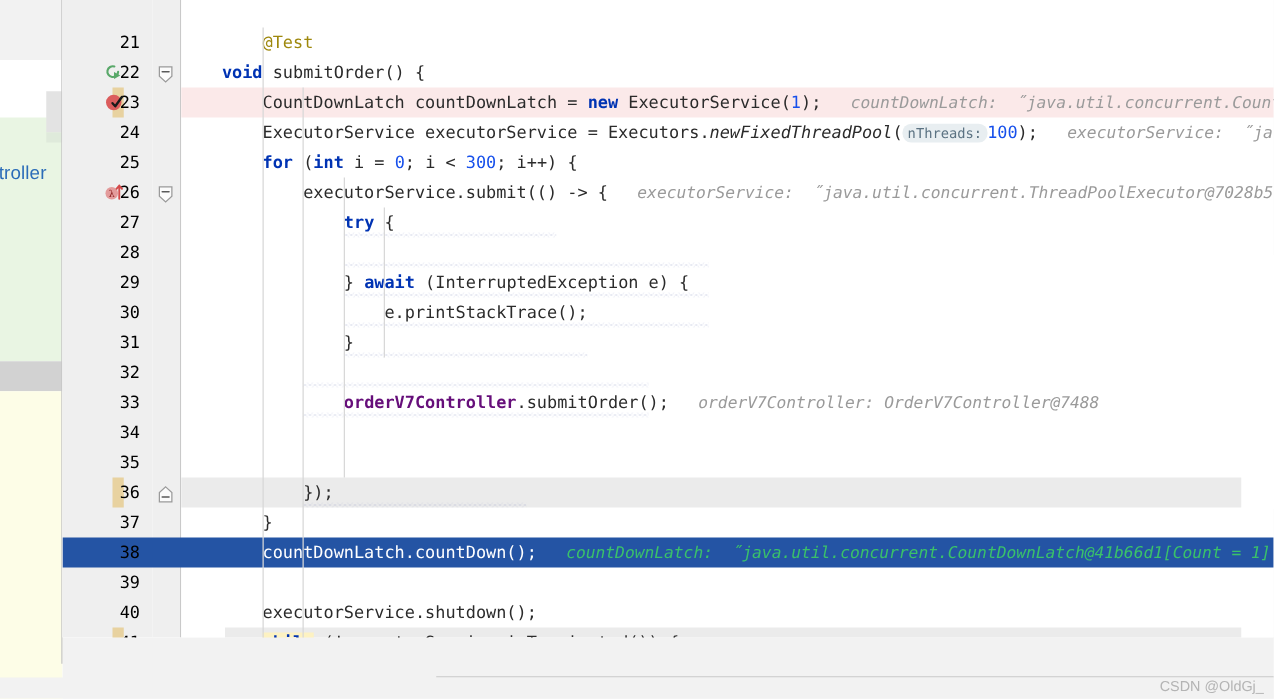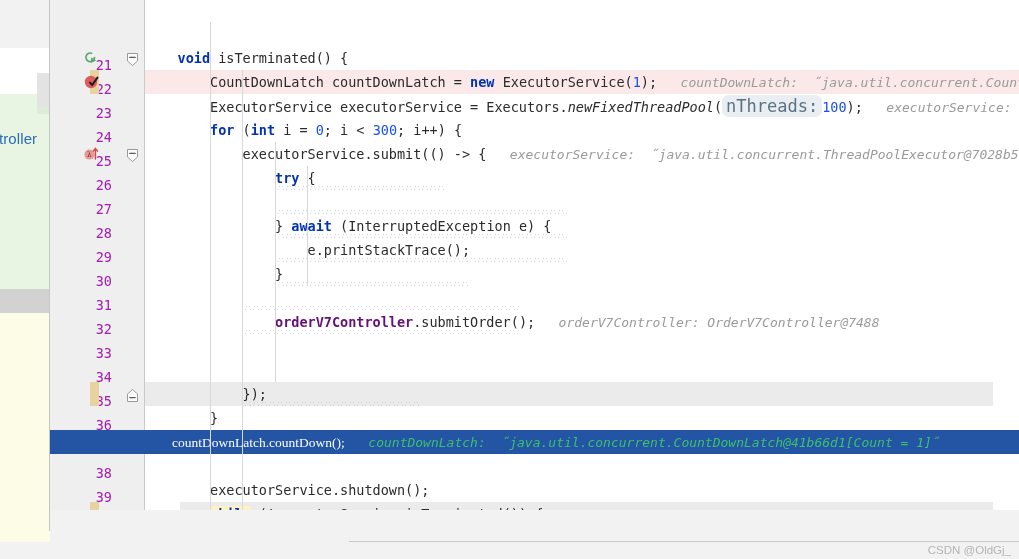--- a/index.html
+++ b/index.html
@@ -26,48 +26,48 @@
 
   .gutter{position:absolute;left:0;top:0;width:72px;height:510px;background:#efefef;}
   .fold-strip{position:absolute;left:72px;top:0;width:22px;height:510px;background:#efefef;}
   .gutter-rule{position:absolute;left:94px;top:0;width:1px;height:510px;background:#c9c9c9;}
 
   .code-area{position:absolute;left:95px;top:0;right:0;height:510px;background:#ffffff;}
 
   .row{position:absolute;left:0;width:969px;height:24px;line-height:24px;}
 
   .lnum{position:absolute;left:0;width:62px;text-align:right;
-    font-family:"DejaVu Sans Mono",monospace;font-size:13.5px;color:#a21caf;margin-top:31px;}
+    font-family:"DejaVu Sans Mono",monospace;font-size:13.5px;color:#000000;}
 
   .code{position:absolute;left:95px;white-space:pre;
     font-family:"DejaVu Sans Mono",monospace;font-size:13.5px;color:#2b2b2b;letter-spacing:0px;}
 
   
   .iguide{position:absolute;width:1px;background:#d8d8d8;}
 
   
   .kw{color:#0033b3;font-weight:bold;}
   .num{color:#1750eb;}
   .anno{color:#9e880d;}
   .field{color:#871094;}
   .field-b{color:#660e7a;font-weight:bold;}
   .ital{font-style:italic;text-align:right;}
   .plain{color:#2b2b2b;}
   .hl-kw{background:#fdf2c2;color:#0033b3;font-weight:bold;}
 
   
   .hint{color:#9a9a9a;font-style:italic;font-family:"DejaVu Sans Mono",monospace;font-size:13px;}
   .hint-g{color:#3ac16a;font-style:italic;font-family:"DejaVu Sans Mono",monospace;font-size:13px;}
-  .phint{color:#5b7282;font-style:normal;background:#e8eef1;border-radius:7px;padding:1px 4px;font-size:17px;
+  .phint{color:#5b7282;font-style:normal;background:#e8eef1;border-radius:7px;padding:1px 4px;font-size:11px;
     font-family:"DejaVu Sans Mono",monospace;}
 
   
   .bg-bp{position:absolute;left:95px;width:924px;height:24px;background:#fbe9e9;}
   .bg-sel{position:absolute;left:0px;width:969px;height:24px;background:#2454a4;}
-  .sel-text{color:#ffffff;font-family:Liberation Serif, serif;}
+  .sel-text{color:#ffffff;}
   .bg-fold{position:absolute;left:95px;width:848px;height:24px;background:#ebebeb;}
 
   
   .squig{position:absolute;height:4px;
     background-image:
       radial-gradient(circle at 2px 3.4px, rgba(150,160,200,0) 1.1px, rgba(150,160,200,.85) 1.3px, rgba(150,160,200,0) 1.8px),
       radial-gradient(circle at 6px 0.6px, rgba(150,160,200,0) 1.1px, rgba(150,160,200,.85) 1.3px, rgba(150,160,200,0) 1.8px);
     background-size:8px 4px;background-repeat:repeat-x;opacity:.75;}
 
   
@@ -106,32 +106,33 @@
   <div class="editor-left-border"></div>
 
   <div class="editor">
     <div class="gutter"></div>
     <div class="fold-strip"></div>
     <div class="gutter-rule"></div>
     <div class="code-area"></div>
     <div id="rows">
         <div class="row" style="top: 22px;">
           <div class="lnum">21</div>
+          <div class="code"><span class="plain">        </span><span class="anno">@Test</span></div>
         </div>
         <div class="row" style="top: 46px;">
           <div class="lnum">22</div>
           <div class="run-icon" style="top: 3px;"><svg width="17" height="17" viewBox="0 0 17 17">
               <path d="M11.5 8.5 A4.3 4.3 0 1 1 8.5 4.2" fill="none" stroke="#59a869" stroke-width="1.7" stroke-linecap="round"></path>
               <path d="M8.2 8.5 L13.2 11.3 L8.2 14.1 Z" fill="#59a869"></path>
             </svg></div>
           <div class="fold-mark" style="top: 4px;"><svg width="15" height="15" viewBox="0 0 15 15">
               <path d="M2.5 1.5 H12.5 V9 L7.5 13.5 L2.5 9 Z" fill="#fbfbfb" stroke="#9a9a9a" stroke-width="1"></path>
               <path d="M4.8 5.4 H10.2" stroke="#5a5a5a" stroke-width="1.3" stroke-linecap="round"></path>
             </svg></div>
-          <div class="code"><span class="plain">    </span><span class="kw">void</span><span class="plain"> isTerminated() {</span></div>
+          <div class="code"><span class="plain">    </span><span class="kw">void</span><span class="plain"> submitOrder() {</span></div>
         </div>
         <div class="row" style="top: 70px;">
           <div class="bg-bp" style="top: 0px;"></div>
           <div class="vcs-mark" style="top: 0px; height: 24px;"></div>
           <div class="lnum">23</div>
           <div class="run-icon" style="top: 3px;"><svg width="17" height="17" viewBox="0 0 17 17">
               <circle cx="8" cy="9" r="6.2" fill="#db5c5c"></circle>
               <path d="M7 9.6 L9.2 12 L14.5 4.6" fill="none" stroke="#1a1a1a" stroke-width="1.9" stroke-linecap="round" stroke-linejoin="round"></path>
             </svg></div>
           <div class="code"><span class="plain">        CountDownLatch countDownLatch = </span><span class="kw">new</span><span class="plain"> ExecutorService(</span><span class="num">1</span><span class="plain">);</span><span class="hint">   countDownLatch:  ˝java.util.concurrent.CountDow</span></div>

